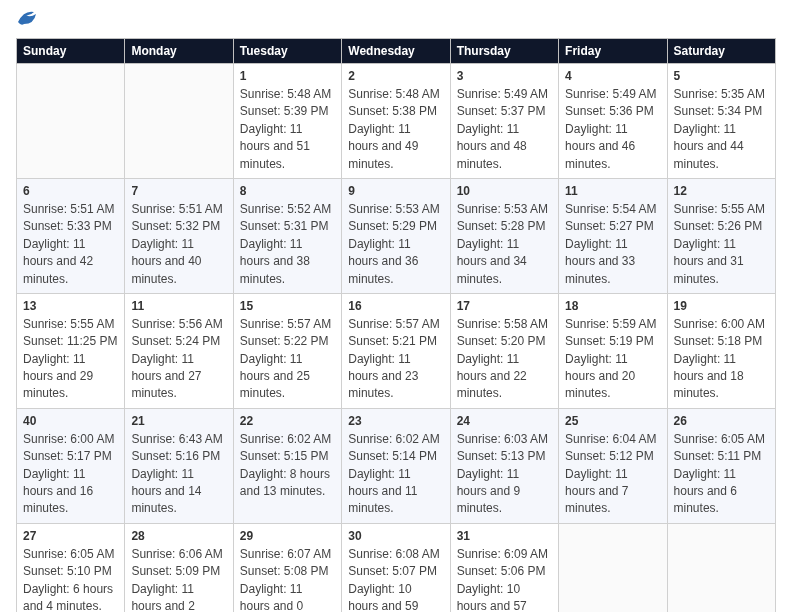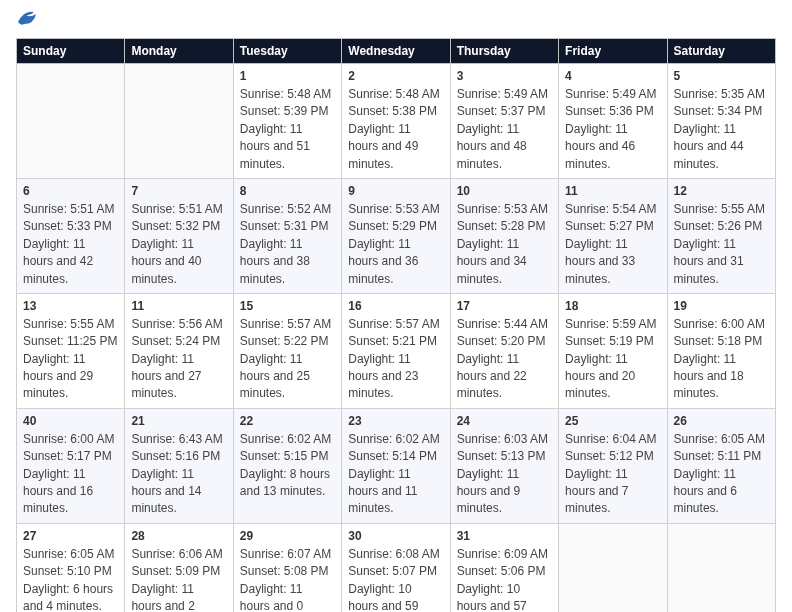--- a/index.html
+++ b/index.html
@@ -246,21 +246,21 @@
           <div class="day-number">16</div>
           <div class="day-info">
             <div>Sunrise: 5:57 AM</div>
             <div>Sunset: 5:21 PM</div>
             <div>Daylight: 11 hours and 23 minutes.</div>
           </div>
         </td>
         <td>
           <div class="day-number">17</div>
           <div class="day-info">
-            <div>Sunrise: 5:44 AM</div>
+            <div>Sunrise: 5:58 AM</div>
             <div>Sunset: 5:20 PM</div>
             <div>Daylight: 11 hours and 22 minutes.</div>
           </div>
         </td>
         <td>
           <div class="day-number">18</div>
           <div class="day-info">
             <div>Sunrise: 5:59 AM</div>
             <div>Sunset: 5:19 PM</div>
             <div>Daylight: 11 hours and 20 minutes.</div>

